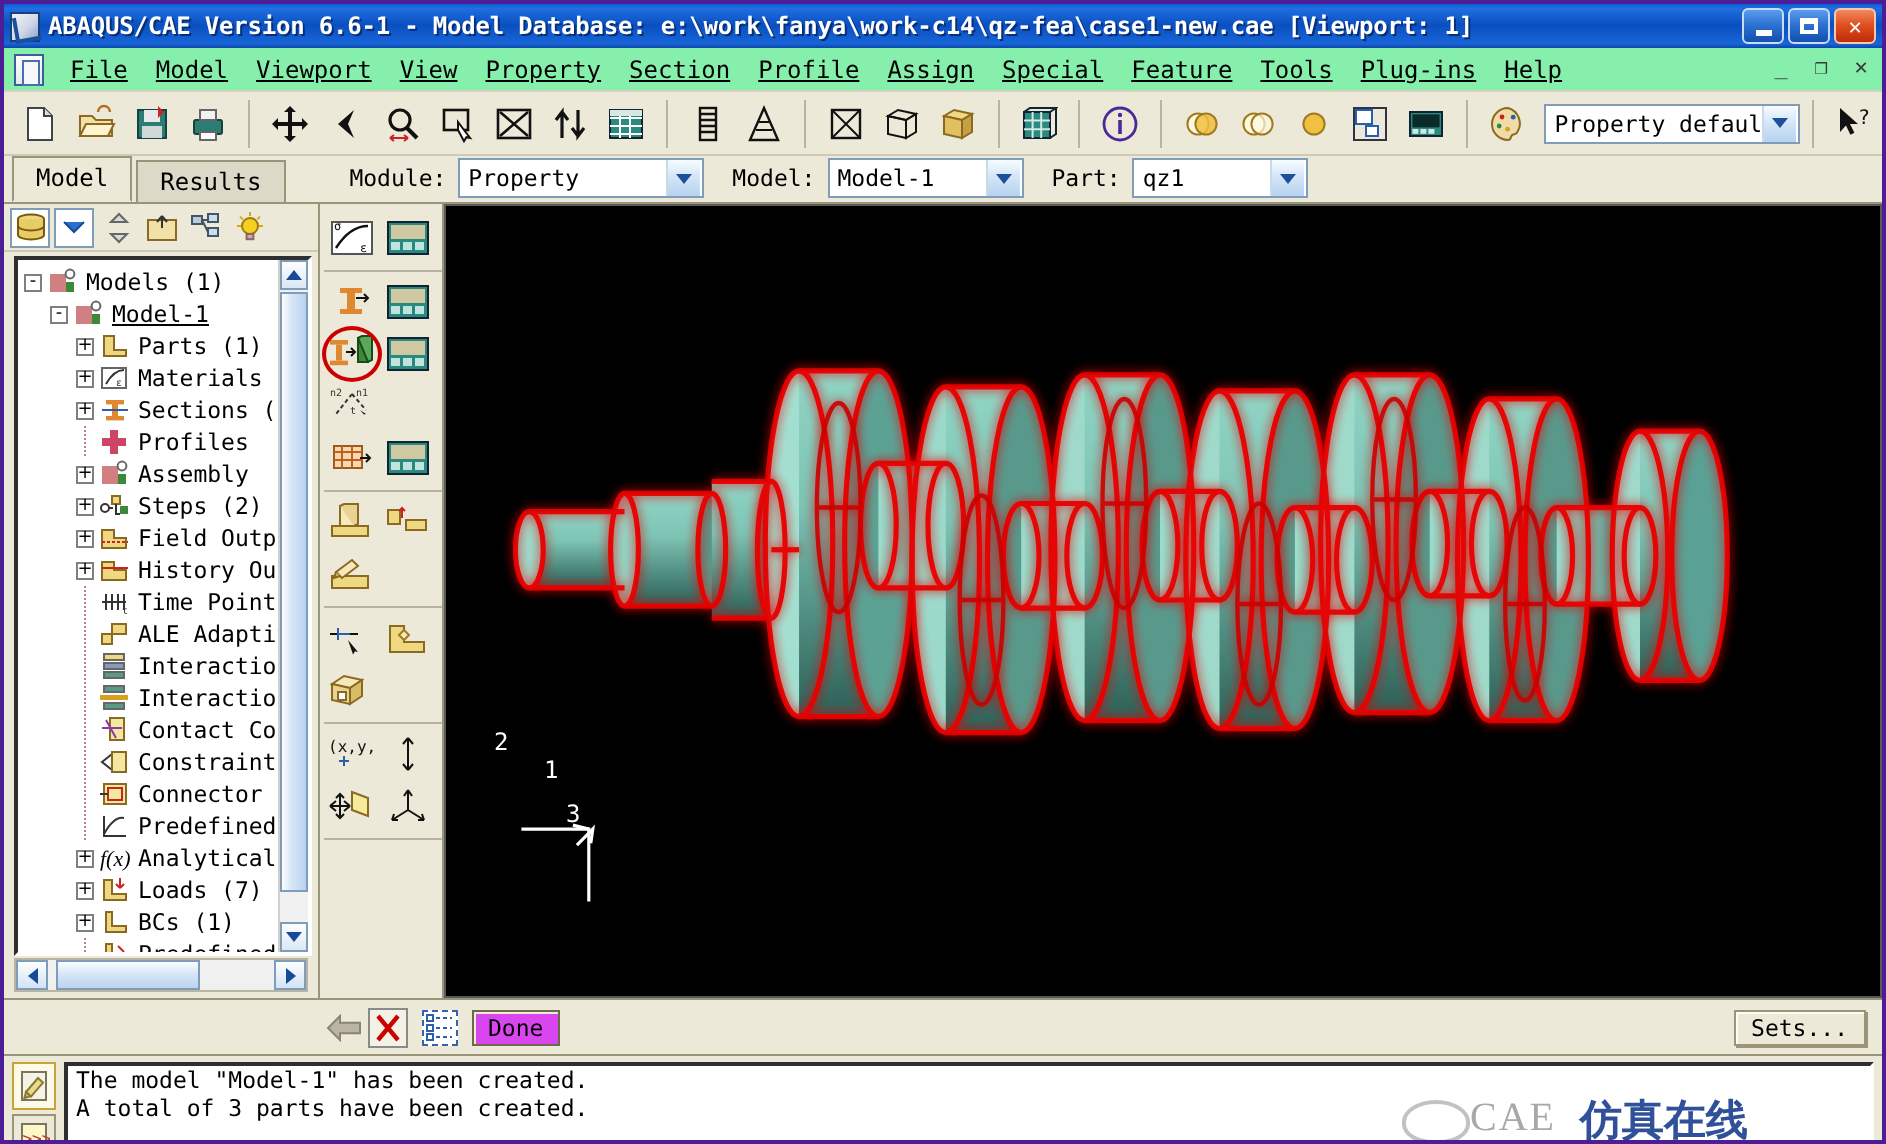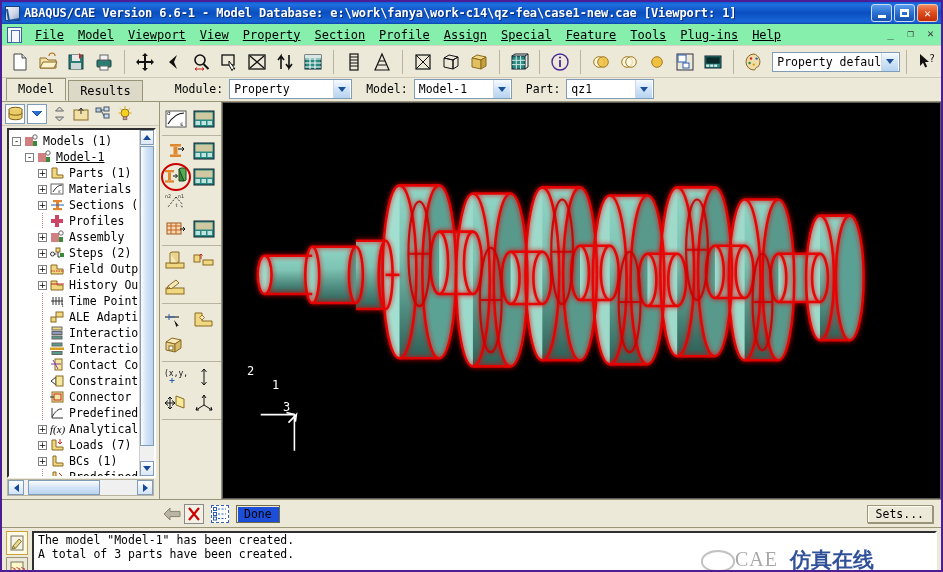--- a/index.html
+++ b/index.html
@@ -298,21 +298,21 @@
   .pb-text {
     font-size:11.5px; margin-left:8px;
     font-family:"DejaVu Sans Mono","Liberation Mono",monospace;
   }
   .pb-setsicon{
     width:18px;height:18px;margin-left:7px;border:1px dashed #3a5fae;background:#fff;
     position:relative;
   }
   .pb-done{
     margin-left:7px; font-size:11.5px; padding:1px 7px;
-    border:1px solid #6b6b4a; background:#1d4ed8;
+    border:1px solid #6b6b4a; background:#d946ef;
     font-family:"DejaVu Sans Mono","Liberation Mono",monospace;
     box-shadow: inset 1px 1px 0 #f3ead0;
   }
   .pb-sets{
     position:absolute; right:8px;
     font-size:11.5px; padding:1px 8px;
     border:1px solid #9a9478; background:#ece9d8;
     font-family:"DejaVu Sans Mono","Liberation Mono",monospace;
     box-shadow: inset 1px 1px 0 #fffdf4, 1px 1px 0 #9a9478;
   }

